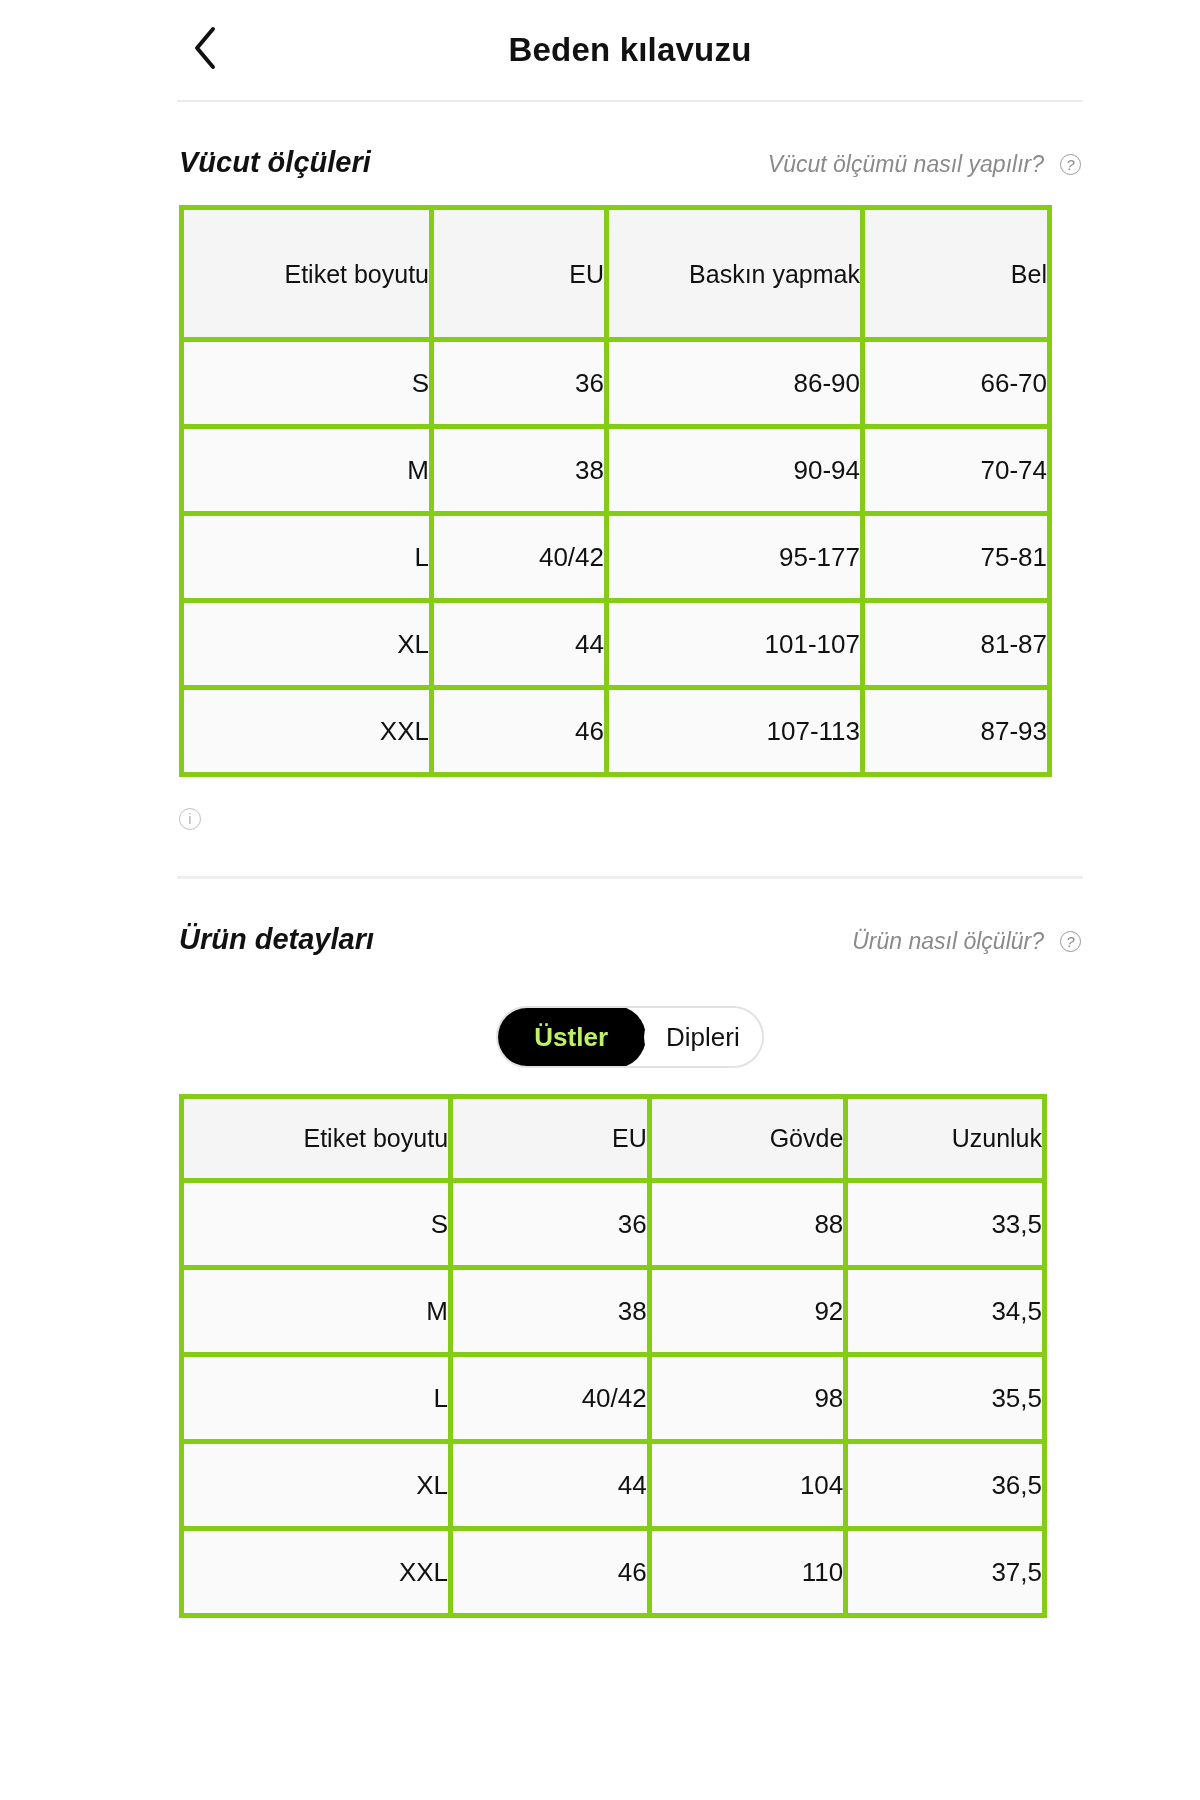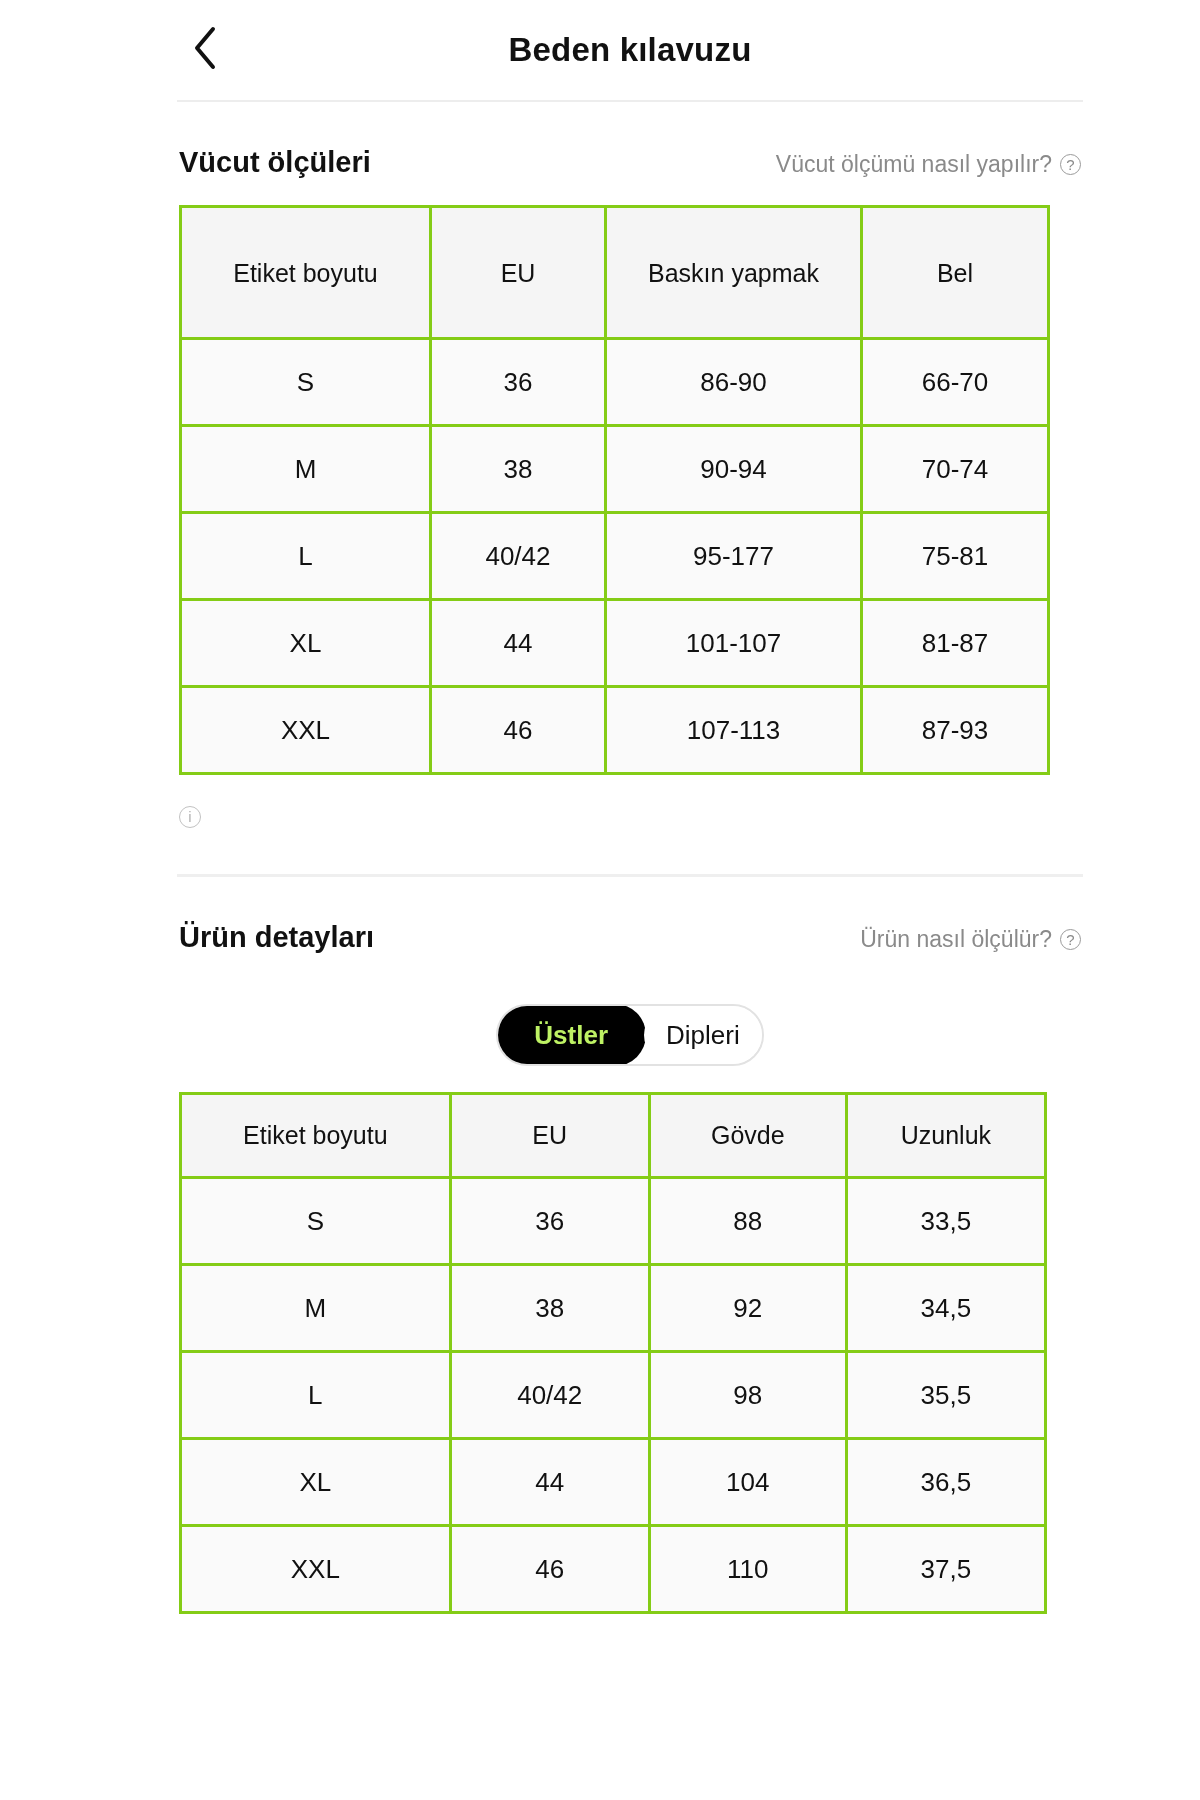--- a/index.html
+++ b/index.html
@@ -65,30 +65,31 @@
     width: 906px;
     margin: 0;
   }
 
   
   .section-head {
     display: flex;
     align-items: baseline;
     justify-content: space-between;
     padding: 44px 2px 26px 2px;
+    font-style: italic;
   }
   .section-title {
     font-size: 29px;
     font-weight: bold;
     color: #111;
   }
   .section-link {
     display: flex;
     align-items: center;
-    gap: 8px;
+    gap: 16px;
     font-size: 23px;
     color: #8a8a8a;
     cursor: pointer;
   }
   .qmark {
     display: inline-flex;
     align-items: center;
     justify-content: center;
     width: 21px;
     height: 21px;
@@ -102,22 +103,22 @@
 
   
   table {
     border-collapse: collapse;
     width: 868px;
     margin-left: 2px;
     table-layout: fixed;
     background: #fafafa;
   }
   table td, table th {
-    border: 3px solid #84cc16;
-    text-align: center;
+    border: 5px solid #84cc16;
+    text-align: right;
     font-weight: normal;
     color: #111;
   }
   
   .tbl-body th {
     height: 132px;
     font-size: 25px;
     background: #f5f5f5;
     line-height: 1.28;
   }

